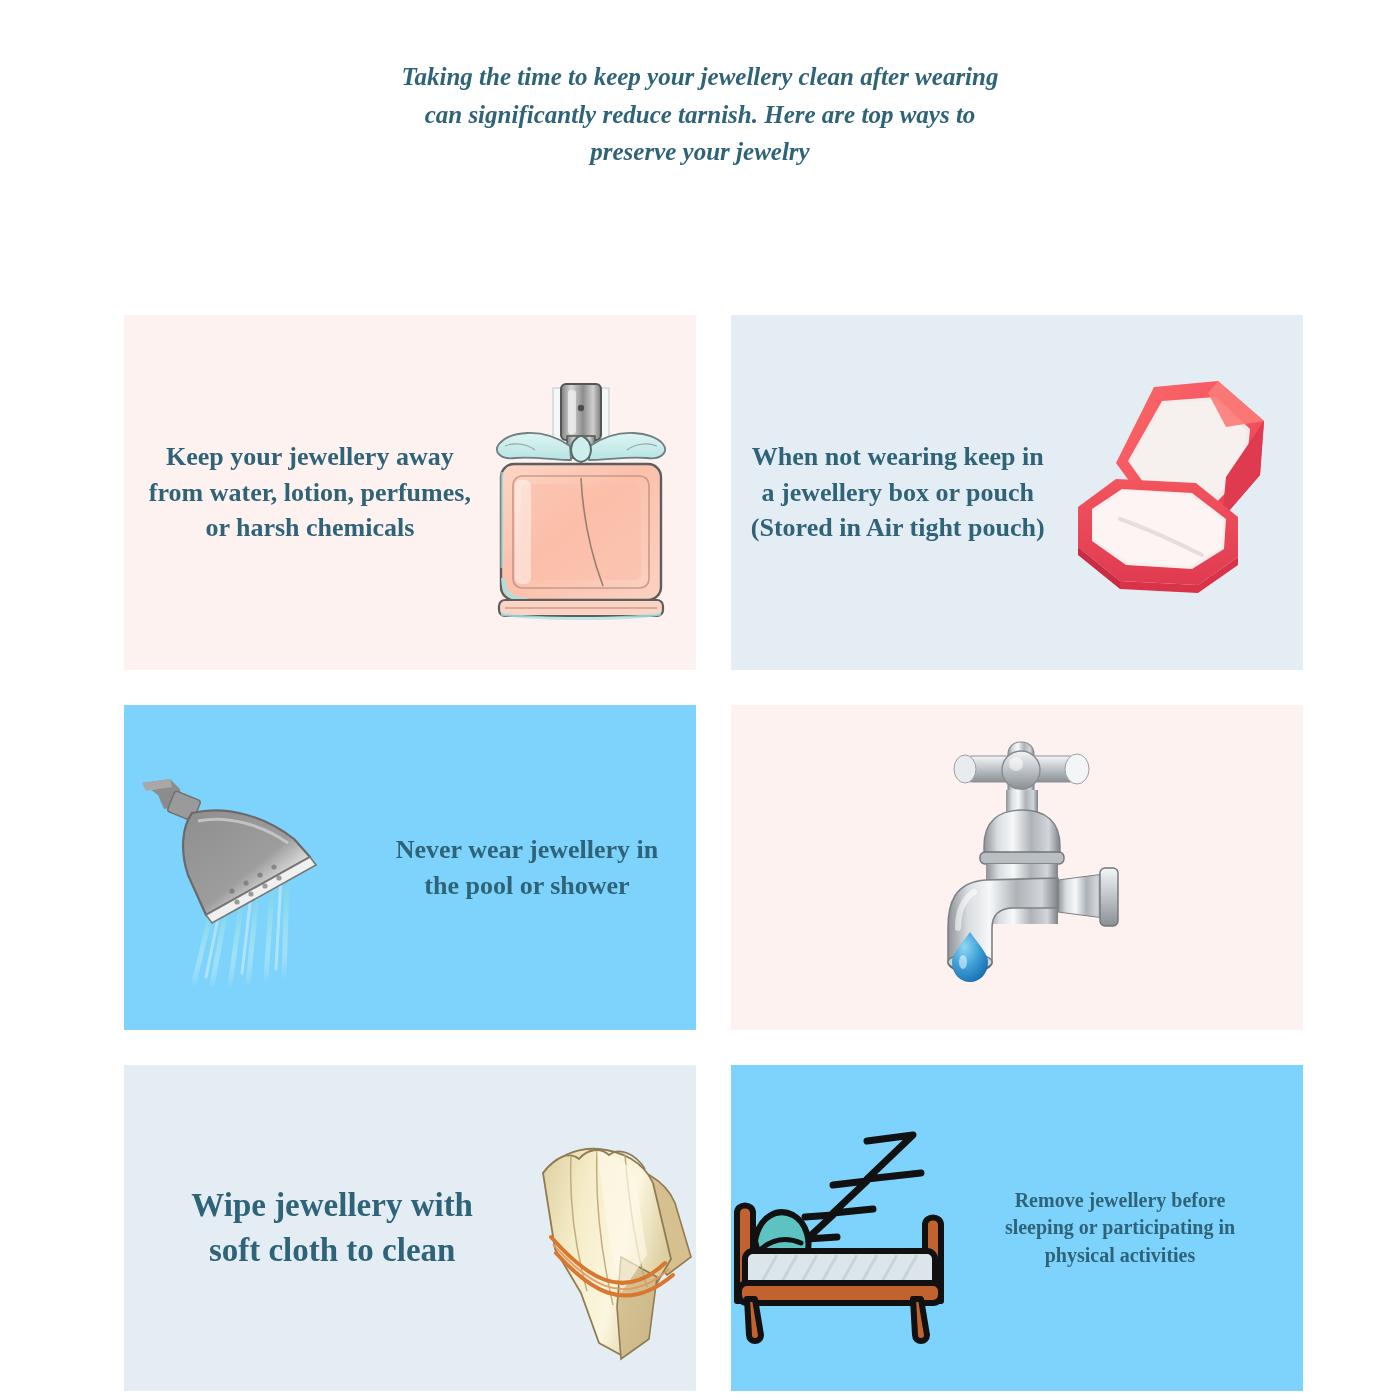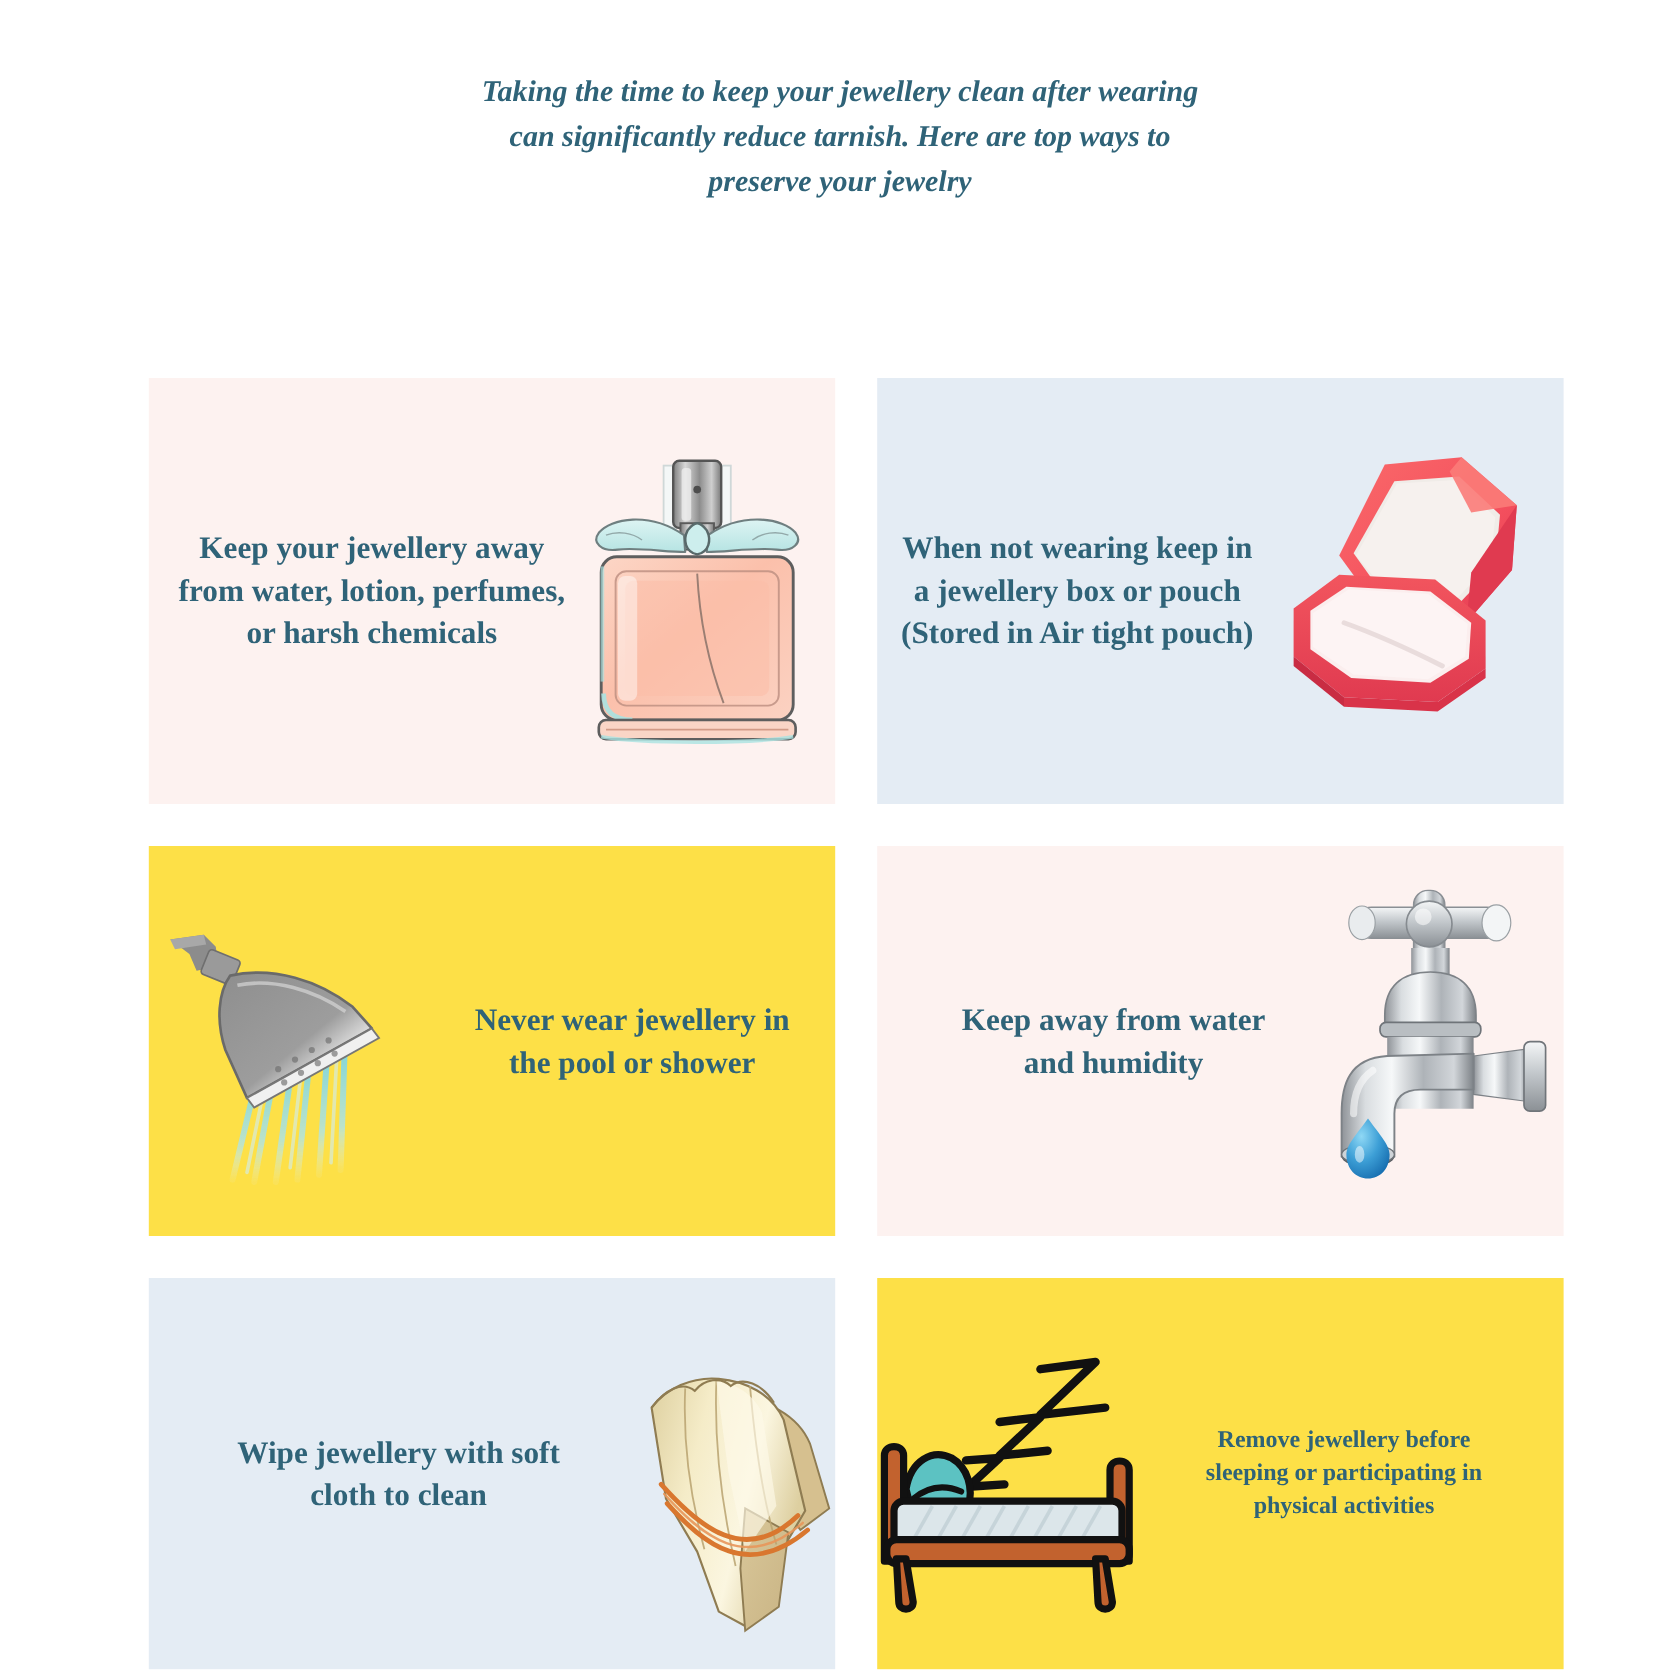--- a/index.html
+++ b/index.html
@@ -60,21 +60,21 @@
   }
   .card {
     position: relative;
     display: flex;
     align-items: center;
     overflow: hidden;
     box-sizing: border-box;
   }
   .card.pink   { background: #fdf2f0; }
   .card.blue   { background: #e4ecf4; }
-  .card.cream  { background: #fde047; }
+  .card.cream  { background: #7dd3fc; }
 
   .card-text {
     font-family: "Liberation Serif", serif;
     font-weight: bold;
     color: #2f6378;
     font-size: 25.5px;
     line-height: 1.36;
     text-align: center;
     z-index: 2;
   }
@@ -90,21 +90,21 @@
     align-items: center;
     justify-content: center;
     height: 100%;
   }
 
   
   #card-1 .card-text { width: 58%; padding-left: 20px; font-size: 26px; }
   #card-2 .card-text { width: 52%; padding-left: 18px; font-size: 26px; font-family: Liberation Serif, serif; }
   #card-3 .card-text { width: 50%; padding-right: 26px; font-size: 26px; }
   #card-4 .card-text { width: 50%; padding-left: 54px; font-size: 26px; }
-  #card-5 .card-text { width: 56%; padding-left: 48px; font-size: 26px; }
+  #card-5 .card-text { width: 56%; padding-left: 48px; font-size: 33px; }
   #card-6 .card-text { width: 50%; padding-right: 44px; font-size: 20px; }
 
   #card-1 .art { transform: translate(-6px, 10px); }
   #card-2 .art { transform: translate(8px, -6px); }
   #card-3 .art { transform: translate(-8px, 12px); }
   #card-4 .art { transform: translate(22px, 0px); }
   #card-5 .art { transform: translate(26px, 14px); }
   #card-6 .art { transform: translate(-16px, 8px); }
 
   svg { display: block; }
@@ -264,21 +264,20 @@
             <circle cx="129" cy="121" r="2.6"></circle>
             <circle cx="143" cy="113" r="2.6"></circle>
           </g>
 
           <path d="M62 56 C 92 50, 126 60, 152 78" fill="none" stroke="#d5d5d5" stroke-width="3" opacity="0.7"></path>
         </svg>
       </div>
     </div>
 
     <div class="card pink text-left" id="card-4">
-      <div class="card-text">Keep away from water and humidity</div>
       <div class="art">
         <svg width="215" height="280" viewBox="0 0 215 280">
           <defs>
             <linearGradient id="chrome" x1="0" y1="0" x2="1" y2="0">
               <stop offset="0%" stop-color="#8f9398"></stop>
               <stop offset="18%" stop-color="#d9dde0"></stop>
               <stop offset="38%" stop-color="#f6f8f9"></stop>
               <stop offset="62%" stop-color="#aeb3b8"></stop>
               <stop offset="85%" stop-color="#d2d6da"></stop>
               <stop offset="100%" stop-color="#7d8287"></stop>

